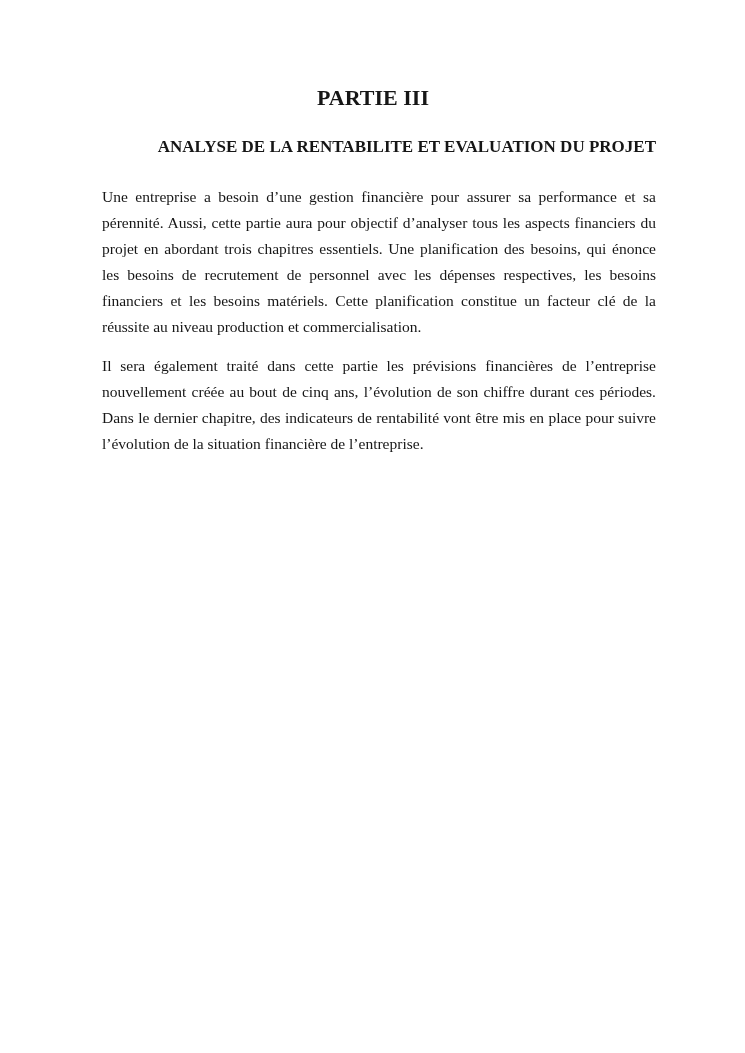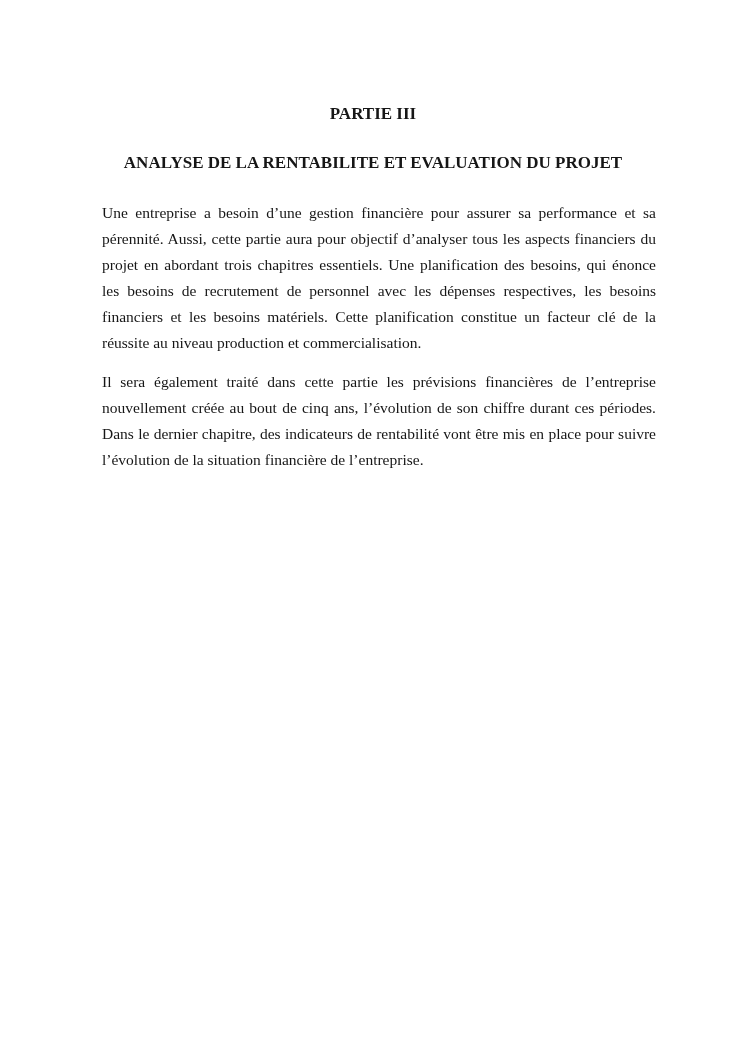--- a/index.html
+++ b/index.html
@@ -15,26 +15,26 @@
     background: #ffffff;
     box-sizing: border-box;
     padding: 88px 89px 0 90px;
     font-family: "Liberation Serif", "DejaVu Serif", serif;
     color: #161616;
     overflow: hidden;
   }
   .part-label {
     text-align: center;
     font-weight: bold;
-    font-size: 17px;
+    font-size: 22px;
     line-height: 20px;
-    margin: 16px;
+    margin: 0;
   }
   .doc-title {
-    text-align: center;
+    text-align: right;
     font-weight: bold;
     font-size: 17px;
     line-height: 42px;
     margin: 18px 0 0 0;
   }
   .body-text p {
     font-size: 15.5px;
     line-height: 26px;
     text-align: justify;
     text-justify: inter-word;

